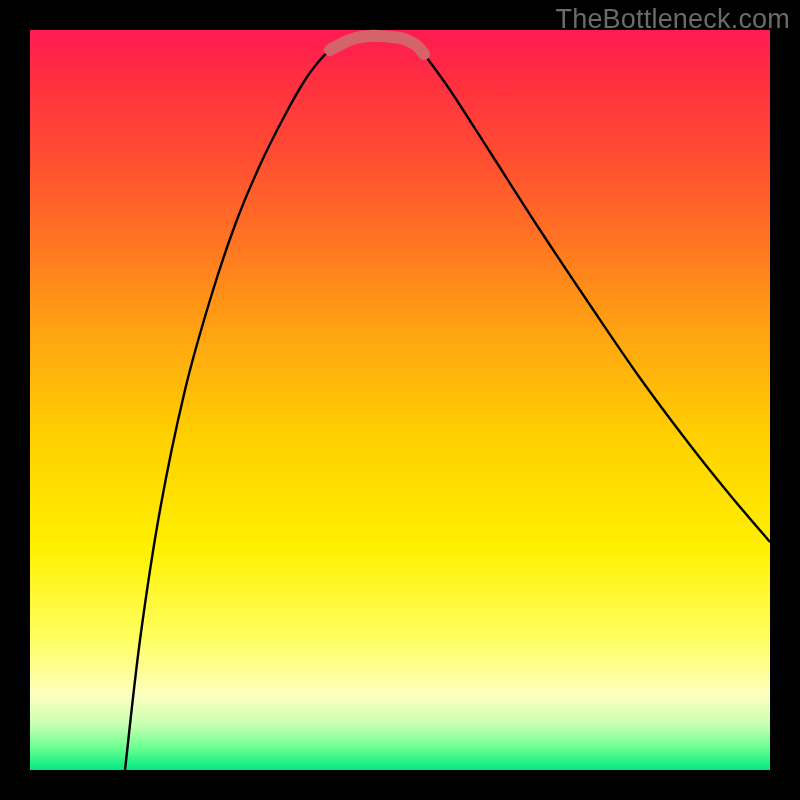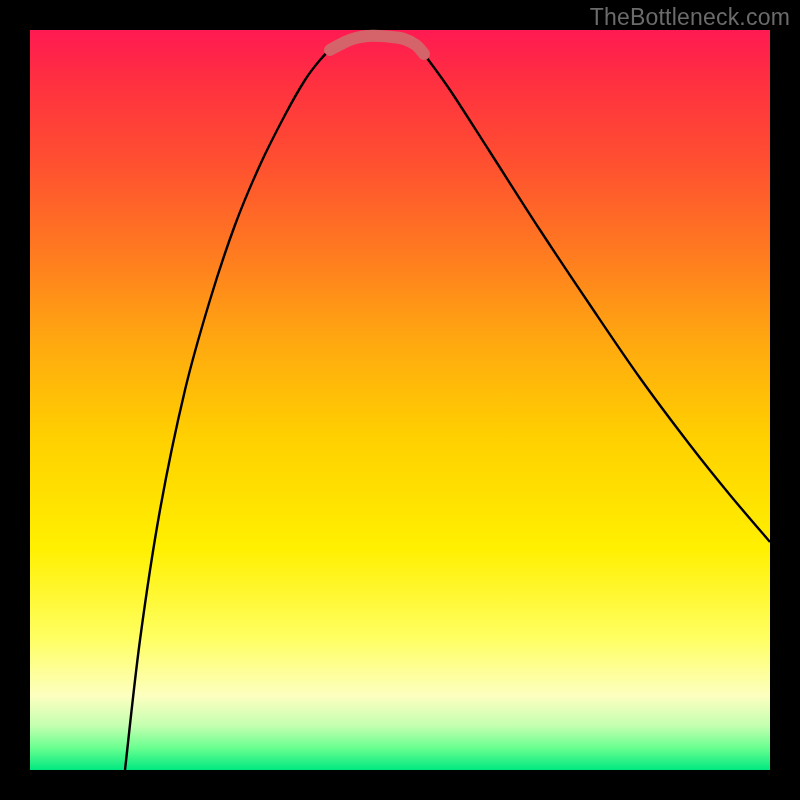--- a/index.html
+++ b/index.html
@@ -46,21 +46,21 @@
     top: 0;
     width: 740px;
     height: 740px;
     overflow: visible;
   }
   .watermark {
     position: absolute;
     top: 4px;
     right: 10px;
     color: #6b6b6b;
-    font-size: 23px;
+    font-size: 27px;
     font-weight: 500;
     letter-spacing: 0.2px;
   }
 </style>
 </head>
 <body>
 
 <div class="frame">
   <div class="plot-area">
     <svg class="curves" viewBox="0 0 740 740" preserveAspectRatio="none">

